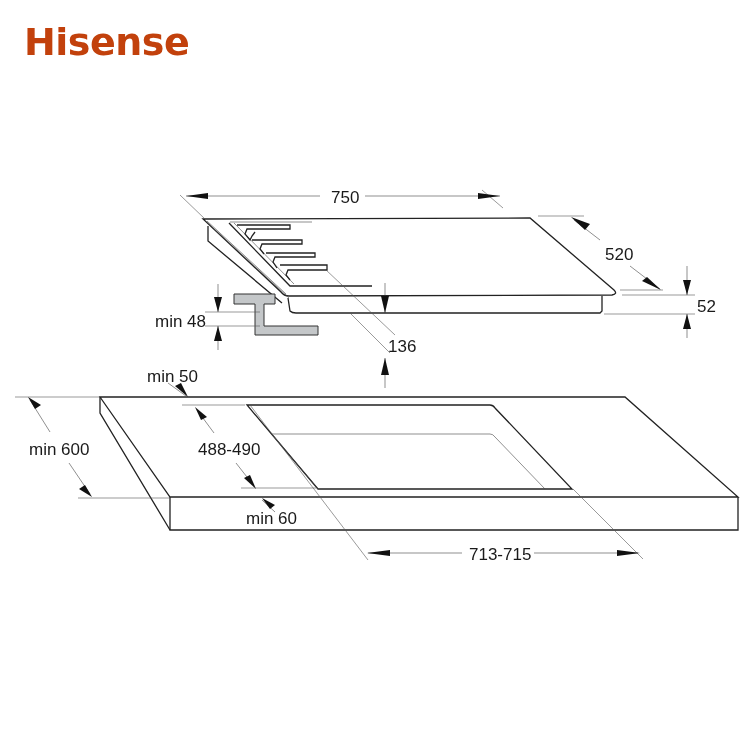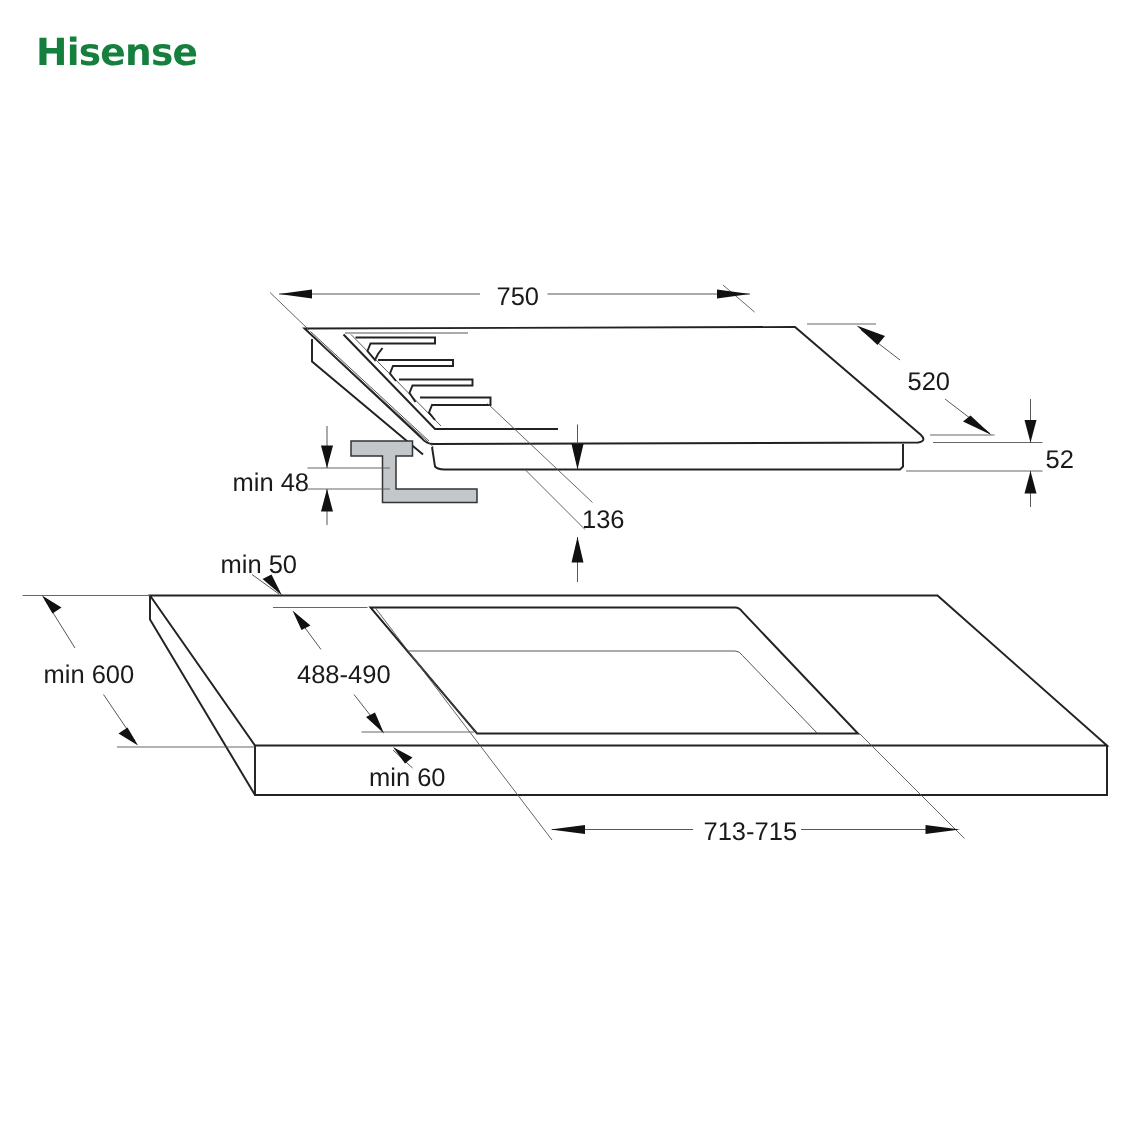--- a/index.html
+++ b/index.html
@@ -1,21 +1,21 @@
 <!DOCTYPE html>
 <html><head>
 <meta charset="utf-8">
 <style>
   html, body { margin: 0; padding: 0; background: #ffffff; }
   body { width: 750px; height: 750px; position: relative; overflow: hidden; font-family: "Liberation Sans", "DejaVu Sans", sans-serif; }
   .logo {
     position: absolute; left: 24px; top: 20px;
     font-family: "DejaVu Sans", "Liberation Sans", sans-serif;
-    font-weight: bold; font-size: 25px; letter-spacing: -0.5px;
-    color: #15803d; font-style: normal;
+    font-weight: bold; font-size: 38px; letter-spacing: -0.5px;
+    color: #c2410c; font-style: normal;
   }
   svg.drawing { position: absolute; left: 0; top: 0; }
   .dim { font-family: "Liberation Sans", "DejaVu Sans", sans-serif; font-size: 17px; fill: #1a1a1a; }
   .thick { stroke: #222; stroke-width: 1.3; fill: none; }
   .thin { stroke: #444; stroke-width: 0.6; fill: none; }
   .ext { stroke: #555; stroke-width: 0.6; fill: none; }
   .arrow { fill: #111; stroke: none; }
 </style>
 </head>
 <body>

